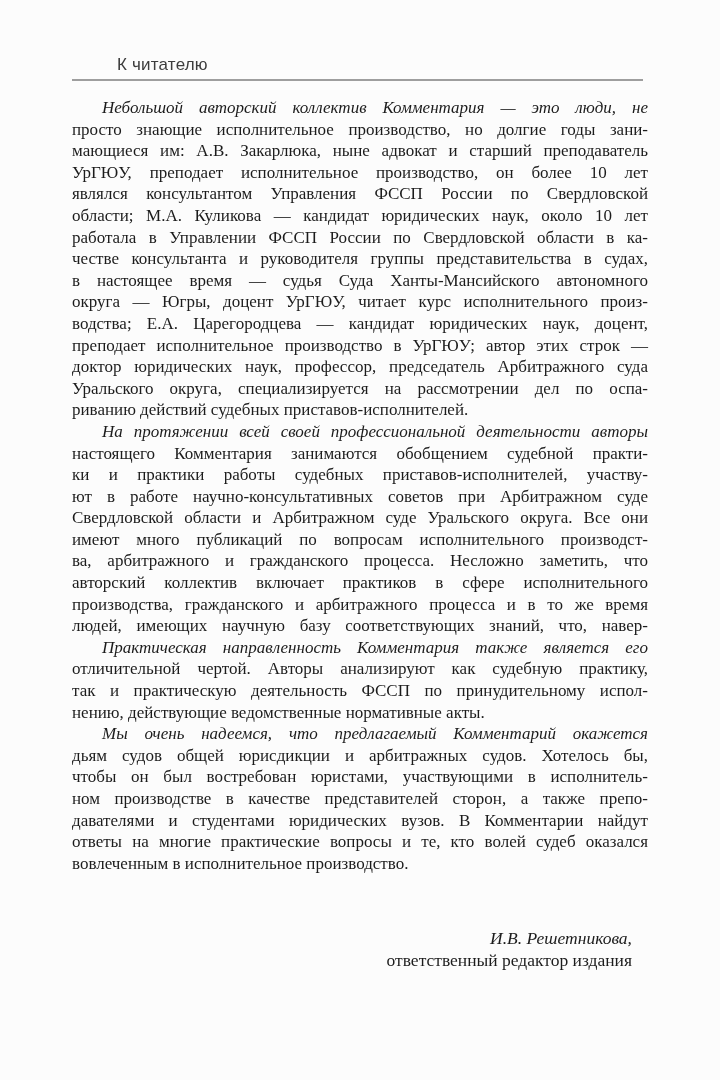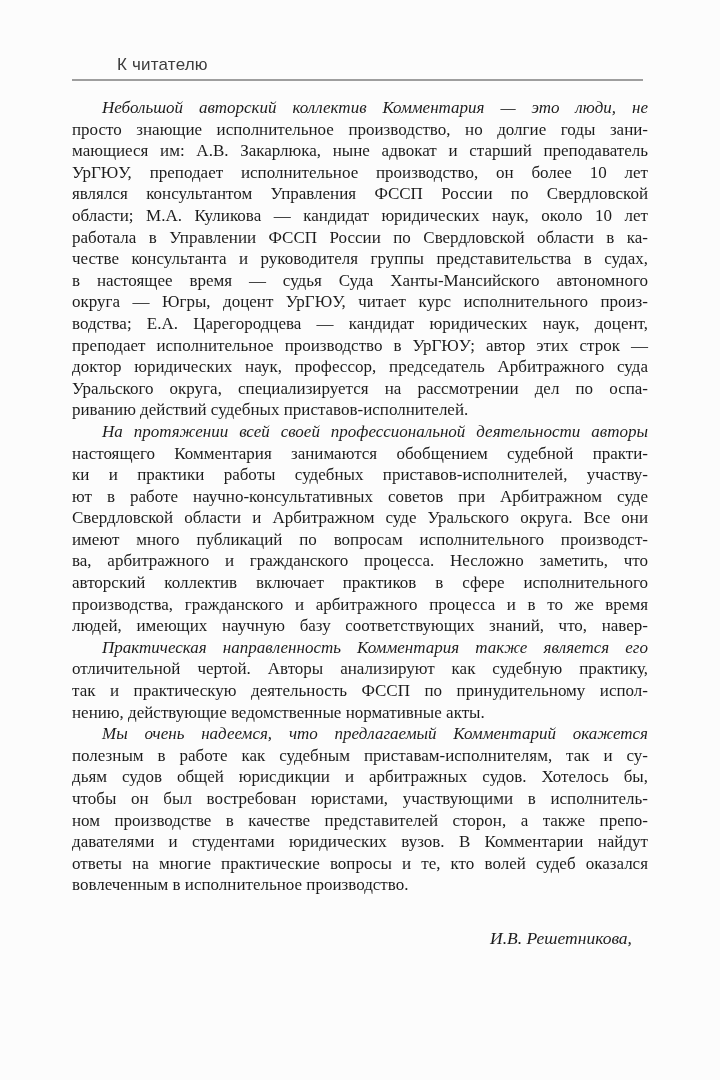--- a/index.html
+++ b/index.html
@@ -103,25 +103,25 @@
         <div class="line">людей, имеющих научную базу соответствующих знаний, что, навер-</div>
       </div>
       <div class="para">
         <div class="line first">Практическая направленность Комментария также является его</div>
         <div class="line">отличительной чертой. Авторы анализируют как судебную практику,</div>
         <div class="line">так и практическую деятельность ФССП по принудительному испол-</div>
         <div class="line last">нению, действующие ведомственные нормативные акты.</div>
       </div>
       <div class="para">
         <div class="line first">Мы очень надеемся, что предлагаемый Комментарий окажется</div>
-        <div class="line">полезным в работе как судебным приставам-исполнителям, так и су-</div>
         <div class="line">дьям судов общей юрисдикции и арбитражных судов. Хотелось бы,</div>
         <div class="line">чтобы он был востребован юристами, участвующими в исполнитель-</div>
         <div class="line">ном производстве в качестве представителей сторон, а также препо-</div>
         <div class="line">давателями и студентами юридических вузов. В Комментарии найдут</div>
         <div class="line">ответы на многие практические вопросы и те, кто волей судеб оказался</div>
         <div class="line last">вовлеченным в исполнительное производство.</div>
       </div>
     </div>
   <div class="signature">
     <div class="sig-name">И.В. Решетникова,</div>
+    <div class="sig-role">ответственный редактор издания</div>
   </div>
 </div>
 
 </body></html>

